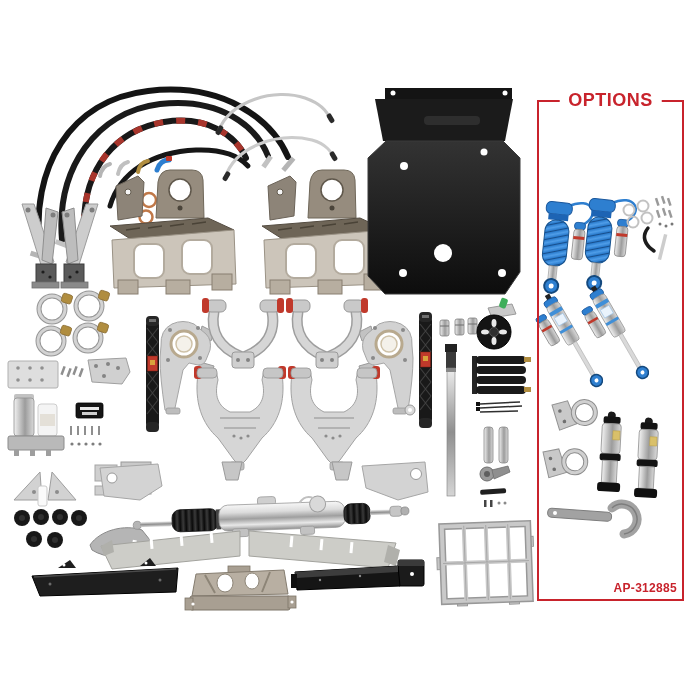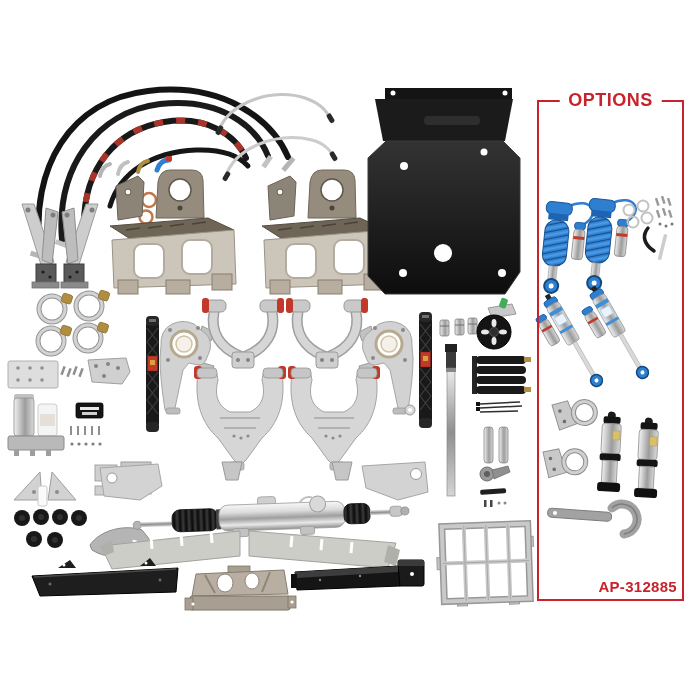--- a/index.html
+++ b/index.html
@@ -12,21 +12,21 @@
     position:absolute;left:537px;top:100px;width:143px;height:497px;
     border:2px solid var(--red,#c8232c);
   }
   .options-label{
     position:absolute;top:-12px;left:50%;transform:translateX(-50%);
     background:var(--white,#fff);padding:0 9px;white-space:nowrap;
     color:var(--red,#c8232c);font-weight:bold;font-size:18px;letter-spacing:.5px;
   }
   .part-number{
     position:absolute;right:5px;bottom:4px;
-    color:var(--red,#c8232c);font-weight:bold;font-size:15px;letter-spacing:.3px;
+    color:var(--red,#c8232c);font-weight:bold;font-size:12px;letter-spacing:.3px;
   }
   .king-blue{fill:var(--king-blue,#2e7fd0);}
   .king-blue-st{stroke:var(--king-blue,#2e7fd0);}
   .red-accent{fill:var(--red-accent,#c0392b);}
   .copper-st{stroke:var(--copper,#c07848);}
   .brass{fill:var(--brass,#b08d3f);}
   .brass-st{stroke:var(--brass,#b08d3f);}
   .green{fill:var(--green,#3fae5a);}
 </style>
 </head>

